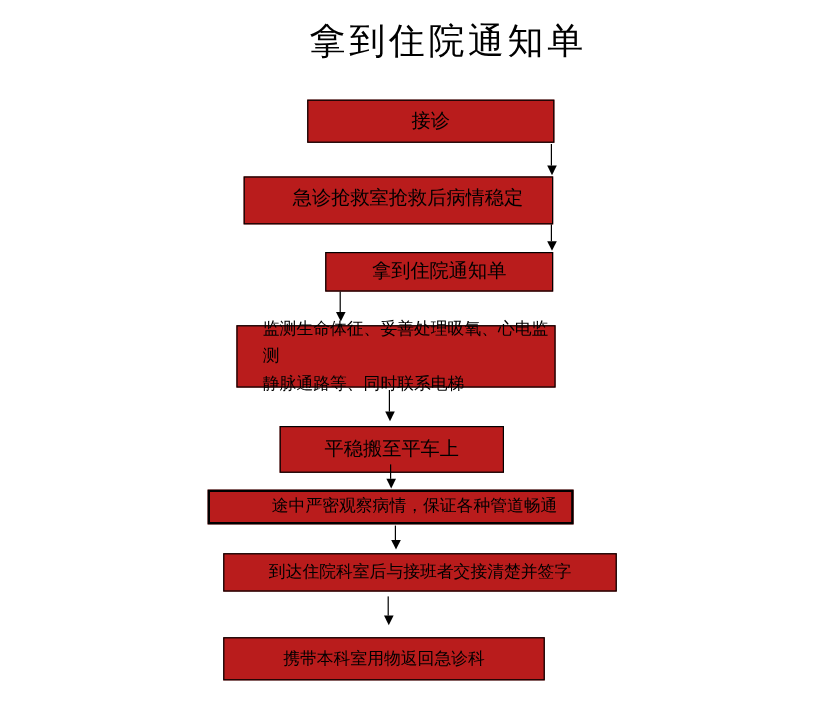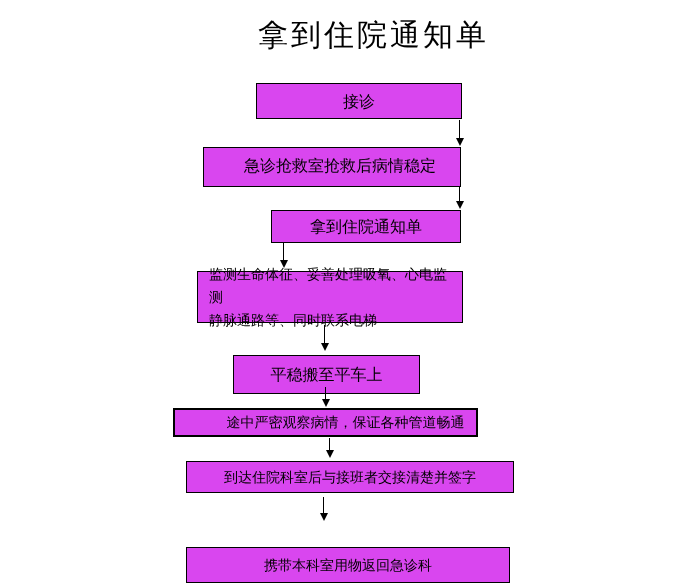--- a/index.html
+++ b/index.html
@@ -22,33 +22,33 @@
     font-size: 30px;
     letter-spacing: 3px;
     line-height: 34px;
     white-space: nowrap;
     font-weight: 500;
   }
   .box {
     position: absolute;
     box-sizing: border-box;
     border: 1px solid #000000;
-    background: #d946ef;
+    background: #b91c1c;
     display: flex;
     align-items: center;
     justify-content: center;
     text-align: center;
     line-height: 23px;
   }
   .box.fs16 { font-size: 16px; }
   .box.fs14 { font-size: 14px; }
   .box.left-align {
     justify-content: flex-start;
     text-align: left;
-    padding-left: 11px;
+    padding-left: 21px;
     padding-right: 4px;
   }
   .box.pre { white-space: pre-line; }
   .box.thick { border-width: 2px; padding-left: 40px; }
   .arrow {
     position: absolute;
     width: 9px;
     display: flex;
     flex-direction: column;
     align-items: center;
@@ -129,15 +129,15 @@
 
 <div class="box fs14" style="left:186px; top:461px; width:328px; height:32px;">
   <span>到达住院科室后与接班者交接清楚并签字</span>
 </div>
 
 <div class="arrow" style="left:319px; top:497px; height:24px;">
   <div class="arrow-line"></div>
   <div class="arrow-head"></div>
 </div>
 
-<div class="box fs14" style="left:186px; top:531px; width:324px; height:36px;margin-top:16px;">
+<div class="box fs14" style="left:186px; top:531px; width:268px; height:36px;">
   <span>携带本科室用物返回急诊科</span>
 </div>
 
 </body></html>

